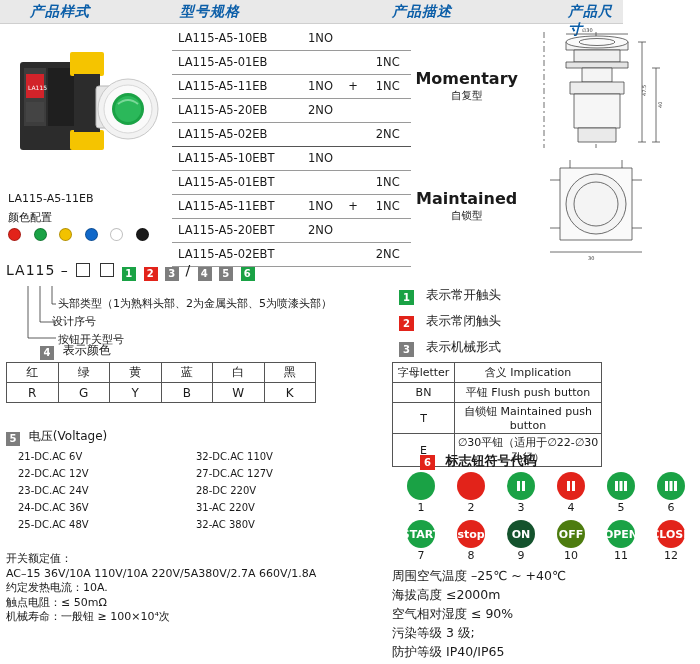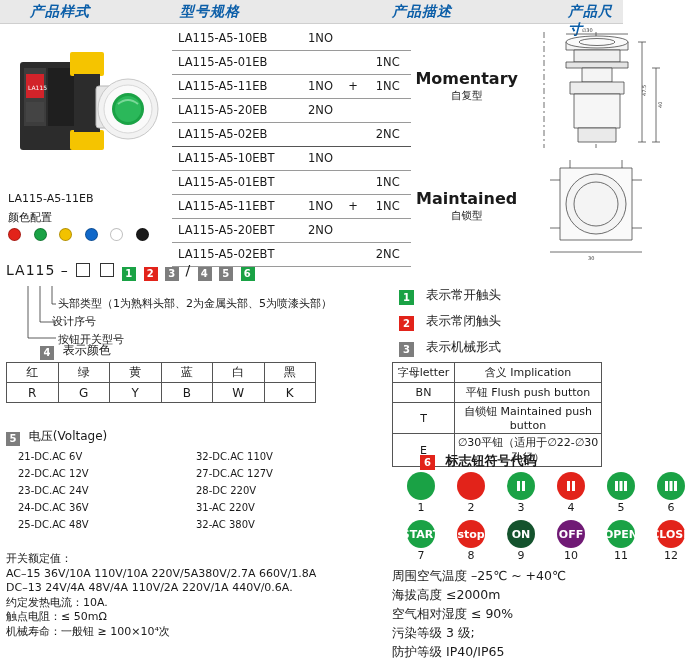--- a/index.html
+++ b/index.html
@@ -342,21 +342,20 @@
       <div>27-DC.AC  127V</div>
       <div>28-DC       220V</div>
       <div>31-AC       220V</div>
       <div>32-AC       380V</div>
     </div>
   </div>
 
   <div class="ratings">
     <div>开关额定值：</div>
     <div>AC–15  36V/10A   110V/10A  220V/5A380V/2.7A  660V/1.8A</div>
-    <div>DC–13 24V/4A  48V/4A  110V/2A 220V/1A  440V/0.6A.</div>
     <div>约定发热电流：10A.</div>
     <div>触点电阻：≤ 50mΩ</div>
     <div>机械寿命：一般钮 ≥ 100×10⁴次</div>
   </div>
 
   <div class="notes">
     <div>
       <span class="n" style="background:#1aa245">1</span>
       <span>表示常开触头</span>
     </div>
@@ -451,21 +450,21 @@
     </div>
     <div class="symcell">
       <div class="symcircle" style="background:#e2231a">stop</div>
       <div class="symnum">8</div>
     </div>
     <div class="symcell">
       <div class="symcircle" style="background:#14532d">ON</div>
       <div class="symnum">9</div>
     </div>
     <div class="symcell">
-      <div class="symcircle" style="background:#701a75">OFF</div>
+      <div class="symcircle" style="background:#4d7c0f">OFF</div>
       <div class="symnum">10</div>
     </div>
     <div class="symcell">
       <div class="symcircle" style="background:#1aa245">OPEN</div>
       <div class="symnum">11</div>
     </div>
     <div class="symcell">
       <div class="symcircle" style="background:#e2231a">CLOSE</div>
       <div class="symnum">12</div>
     </div>

